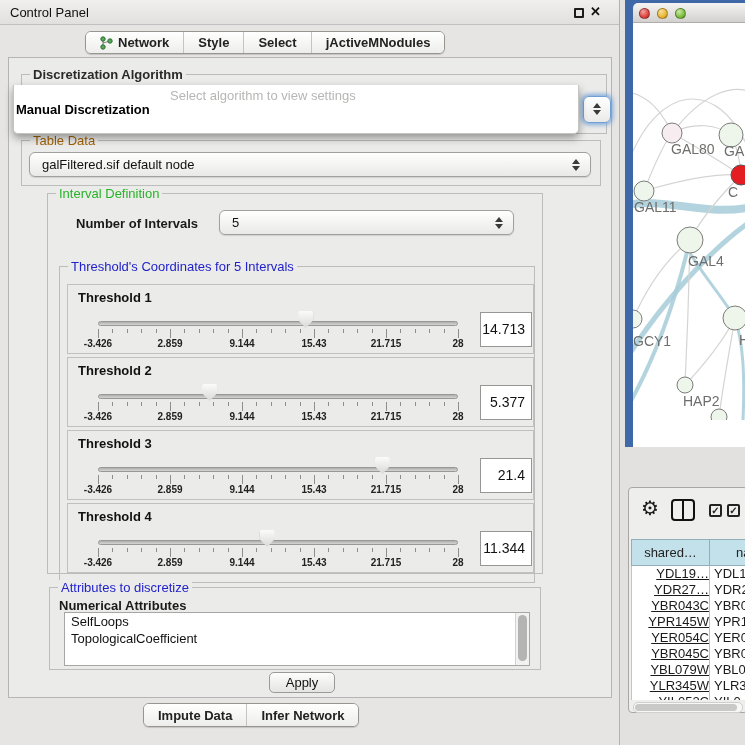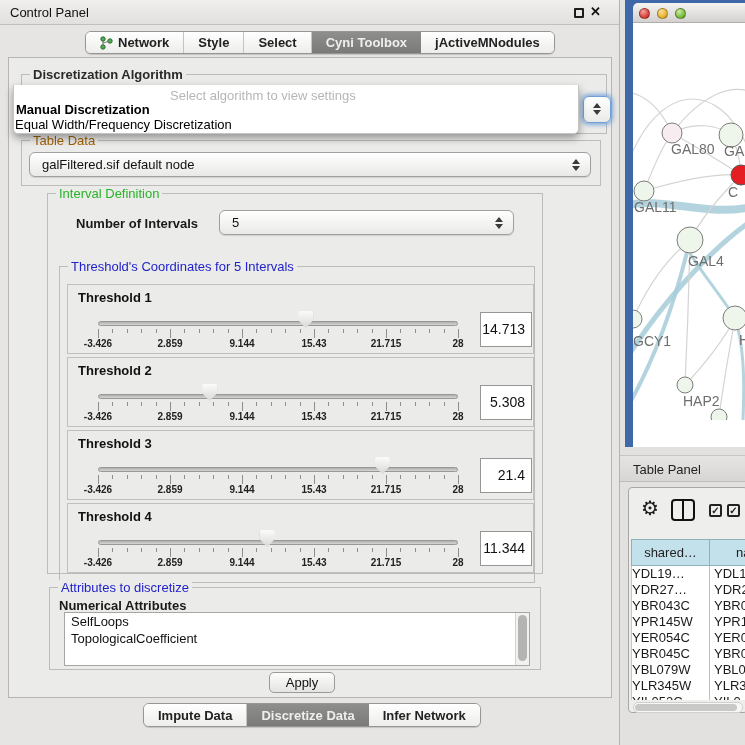--- a/index.html
+++ b/index.html
@@ -73,21 +73,21 @@
   .tp-inner { position:absolute; left:8px; top:40px; width:120px; height:226px; background:#eeeeec; border:1px solid #a8a6a4; border-radius:4px; }
   .gear { position:absolute; left:12px; top:8px; font-size:20px; color:#1a1a1a; }
   .col-icon { position:absolute; left:42px; top:11px; width:24px; height:22px; border:2px solid #111; border-radius:4px; }
   .col-icon::after { content:""; position:absolute; left:9px; top:0; width:2px; height:18px; background:#111; }
   .cb { position:absolute; top:16px; width:13px; height:13px; border:2px solid #222; border-radius:2px; font-size:10px; line-height:10px; text-align:center; color:#222; font-weight:bold; }
   .tbl-head { position:absolute; left:2px; top:51px; width:116px; height:27px; display:flex; }
   .tbl-head .hc { background:#c3e1eb; border:1px solid #93aeb8; line-height:25px; text-align:center; color:#222; white-space:nowrap; overflow:hidden; }
   .hc1 { width:79px; } .hc2 { flex:1; border-left:none !important; text-align:left !important; padding-left:26px; }
   .tbl-rows { position:absolute; left:2px; top:78px; width:116px; height:134px; background:#fff; overflow:hidden; border-left:1px solid #c6c4c2; }
   .trow { display:flex; height:16px; }
-  .trow .c1 { width:78px; text-align:left; border-right:1px solid #c2c0be; white-space:nowrap; overflow:hidden; }
+  .trow .c1 { width:78px; text-align:right; border-right:1px solid #c2c0be; white-space:nowrap; overflow:hidden;text-decoration:underline; }
   .trow .c2 { flex:1; padding-left:4px; white-space:nowrap; overflow:hidden; }
   .hscroll { position:absolute; left:4px; top:214px; width:110px; height:11px; background:#f7f7f5; border:1px solid #d2d0ce; border-radius:5px; }
   .hthumb { position:absolute; left:1px; top:1px; width:102px; height:7px; background:#c9c9c7; border-radius:4px; }
 </style>
 </head>
 <body>
 
 <div class="control-panel">
   <div class="cp-titlebar">
     <span class="cp-title">Control Panel</span>
@@ -104,43 +104,39 @@
           <circle cx="10" cy="5" r="2.2" fill="#57a85a" stroke="#2e6d33"></circle>
         </svg>
         <span>Network</span>
       </div>
       <div class="tab">
         <span>Style</span>
       </div>
       <div class="tab">
         <span>Select</span>
       </div>
-      <div class="tab tab-dark">
-        <span>Cyni Toolbox</span>
-      </div>
       <div class="tab">
         <span>jActiveMNodules</span>
       </div>
     </div>
 
   <div class="main-panel">
 
     <div class="fieldset" style="left:12px; top:16px; width:586px; height:60px;">
       <span class="fieldset-title t-dark">Discretization Algorithm</span>
     </div>
     <div class="combo-stub">
       <span class="spin-arrows" style="right:9px;">
           <span class="arr-up"></span>
           <span class="arr-dn"></span>
         </span>
     </div>
     <div class="algo-popup">
       <div class="popup-hint">Select algorithm to view settings</div>
       <div class="popup-opt1">Manual Discretization</div>
-      <div class="popup-opt2">Equal Width/Frequency Discretization</div>
     </div>
 
     <div class="fieldset" style="left:12px; top:82px; width:580px; height:46px;">
       <span class="fieldset-title" style="color:#a16207;">Table Data</span>
     </div>
     <div class="combo" style="left:20px; top:94px; width:562px;">
       <span class="combo-text">galFiltered.sif default node</span>
       <span class="spin-arrows">
           <span class="arr-up"></span>
           <span class="arr-dn"></span>
@@ -237,21 +233,21 @@
               <div class="tick" style="left: 100%; height: 9px;"></div>
             </div>
     <div class="th-scale">
               <span style="left: 0%;">-3.426</span>
               <span style="left: 20%;">2.859</span>
               <span style="left: 40%;">9.144</span>
               <span style="left: 60%;">15.43</span>
               <span style="left: 80%;">21.715</span>
               <span style="left: 100%;">28</span>
             </div>
-    <div class="th-value">5.308</div>
+    <div class="th-value">5.377</div>
   </div>
           <div class="th-card" style="top: 163px;">
     <div class="th-label">Threshold 3</div>
     <div class="th-track"></div>
     <div class="th-handle" style="left: 306.9px;"></div>
     <div class="th-ticks">
               <div class="tick" style="left: 0%; height: 9px;"></div>
               <div class="tick" style="left: 4%; height: 4px;"></div>
               <div class="tick" style="left: 8%; height: 4px;"></div>
               <div class="tick" style="left: 12%; height: 4px;"></div>
@@ -346,23 +342,20 @@
           </div>
       </div>
     </div>
 
     <div class="apply-btn">Apply</div>
   </div>
 
   <div class="bottom-tab-row">
       <div class="tab">
         <span>Impute Data</span>
-      </div>
-      <div class="tab tab-dark">
-        <span>Discretize Data</span>
       </div>
       <div class="tab">
         <span>Infer Network</span>
       </div>
     </div>
 </div>
 
 <div class="net-window">
   <div class="net-titlebar">
     <span class="light" style="left:6px;  background:radial-gradient(circle at 35% 30%, #f4a3a0, #dd4540 60%, #b12c28);"></span>
@@ -408,23 +401,20 @@
           <text x="106" y="322" fill="#6e6e6c" font-size="14" font-family="&quot;Liberation Sans&quot;, sans-serif">H</text>
           <circle cx="52" cy="362" r="8" fill="#eef6ec" stroke="#7c7c7a" stroke-width="1"></circle>
           <text x="50" y="383" fill="#6e6e6c" font-size="14" font-family="&quot;Liberation Sans&quot;, sans-serif">HAP2</text>
           <circle cx="86" cy="394" r="8" fill="#eef6ec" stroke="#7c7c7a" stroke-width="1"></circle>
         </g>
     </svg>
   </div>
 </div>
 
 <div class="tp-section">
-  <div class="tp-header">
-    <span class="tp-title">Table Panel</span>
-  </div>
   <div class="tp-inner">
     <span class="gear">⚙</span>
     <span class="col-icon"></span>
     <span class="cb" style="left:80px;">✓</span>
     <span class="cb" style="left:98px;">✓</span>
     <div class="tbl-head">
       <div class="hc hc1">shared…</div>
       <div class="hc hc2">na</div>
     </div>
     <div class="tbl-rows">

